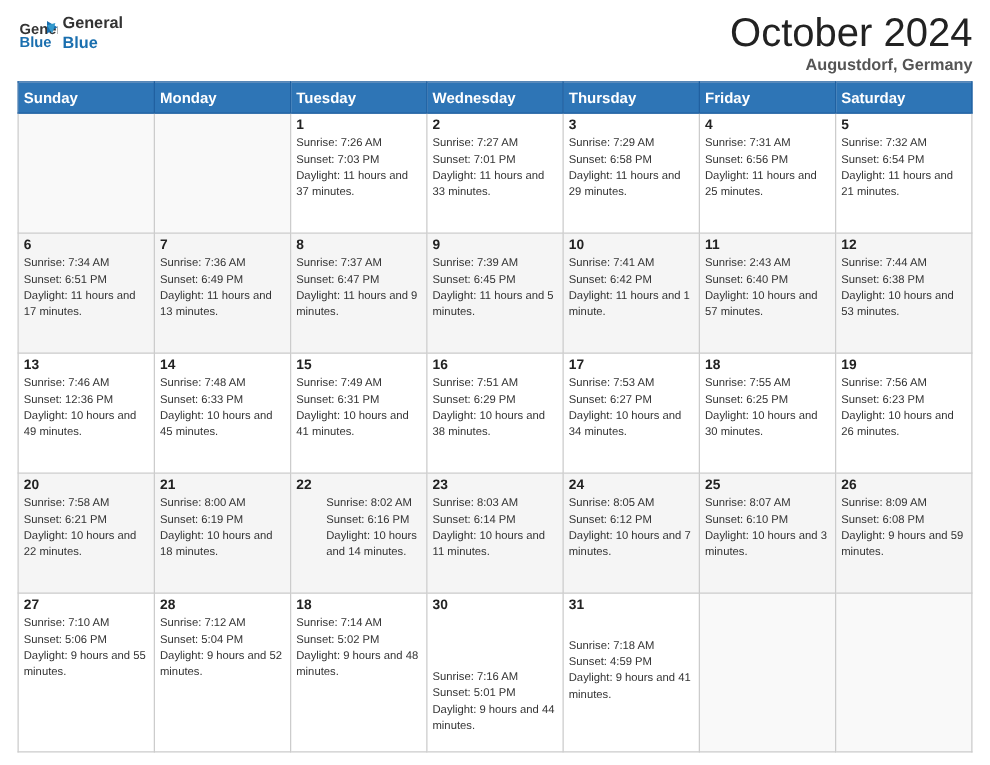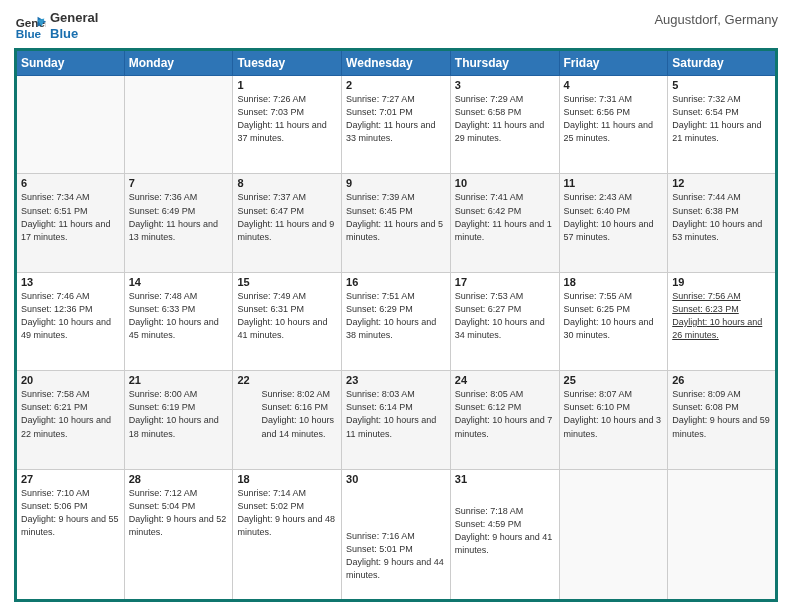--- a/index.html
+++ b/index.html
@@ -39,24 +39,25 @@
     .month-title {
       font-size: 32px;
       font-weight: normal;
       color: #222;
       line-height: 1;
     }
     .location {
       font-size: 13px;
       color: #555;
       margin-top: 2px;
+      font-weight: bold;
     }
     .calendar {
       flex: 1;
-      border: 3px solid #0f766e;
+      border: 1px solid #0f766e;
       border-collapse: collapse;
       width: 100%;
       table-layout: fixed;
     }
     .calendar th {
       background: #2e75b6;
       color: #fff;
       font-size: 12px;
       font-weight: bold;
       padding: 5px 4px;
@@ -101,20 +102,21 @@
         <text x="2" y="33" font-size="14" font-weight="bold" fill="#1a6faf" font-family="Arial">Blue</text>
         <polygon points="28,8 38,14 28,20" fill="#1a6faf"></polygon>
         <polygon points="28,12 36,10 33,20" fill="#3399cc"></polygon>
       </svg>
       <div>
         <div style="font-size:13px;font-weight:bold;color:#333;line-height:1.2">General</div>
         <div style="font-size:13px;font-weight:bold;color:#1a6faf;line-height:1.2">Blue</div>
       </div>
     </div>
     <div class="title-block">
+      <div class="month-title">October 2024</div>
       <div class="location">Augustdorf, Germany</div>
     </div>
   </div>
 
   <table class="calendar">
     <thead>
       <tr>
       <th>Sunday</th>
           <th>Monday</th>
           <th>Tuesday</th>
@@ -235,21 +237,21 @@
 Daylight: 10 hours and 34 minutes.</div>
           </td>
           <td>
             <span class="day-num">18</span>
             <div class="day-info" style="white-space: pre-line;">Sunrise: 7:55 AM
 Sunset: 6:25 PM
 Daylight: 10 hours and 30 minutes.</div>
           </td>
           <td>
             <span class="day-num">19</span>
-            <div class="day-info" style="white-space: pre-line; text-decoration: underline;">Sunrise: 7:56 AM
+            <div class="day-info" style="white-space: pre-line;">Sunrise: 7:56 AM
 Sunset: 6:23 PM
 Daylight: 10 hours and 26 minutes.</div>
           </td>
         </tr>
         <tr>
           <td>
             <span class="day-num">20</span>
             <div class="day-info" style="white-space: pre-line;">Sunrise: 7:58 AM
 Sunset: 6:21 PM
 Daylight: 10 hours and 22 minutes.</div>

